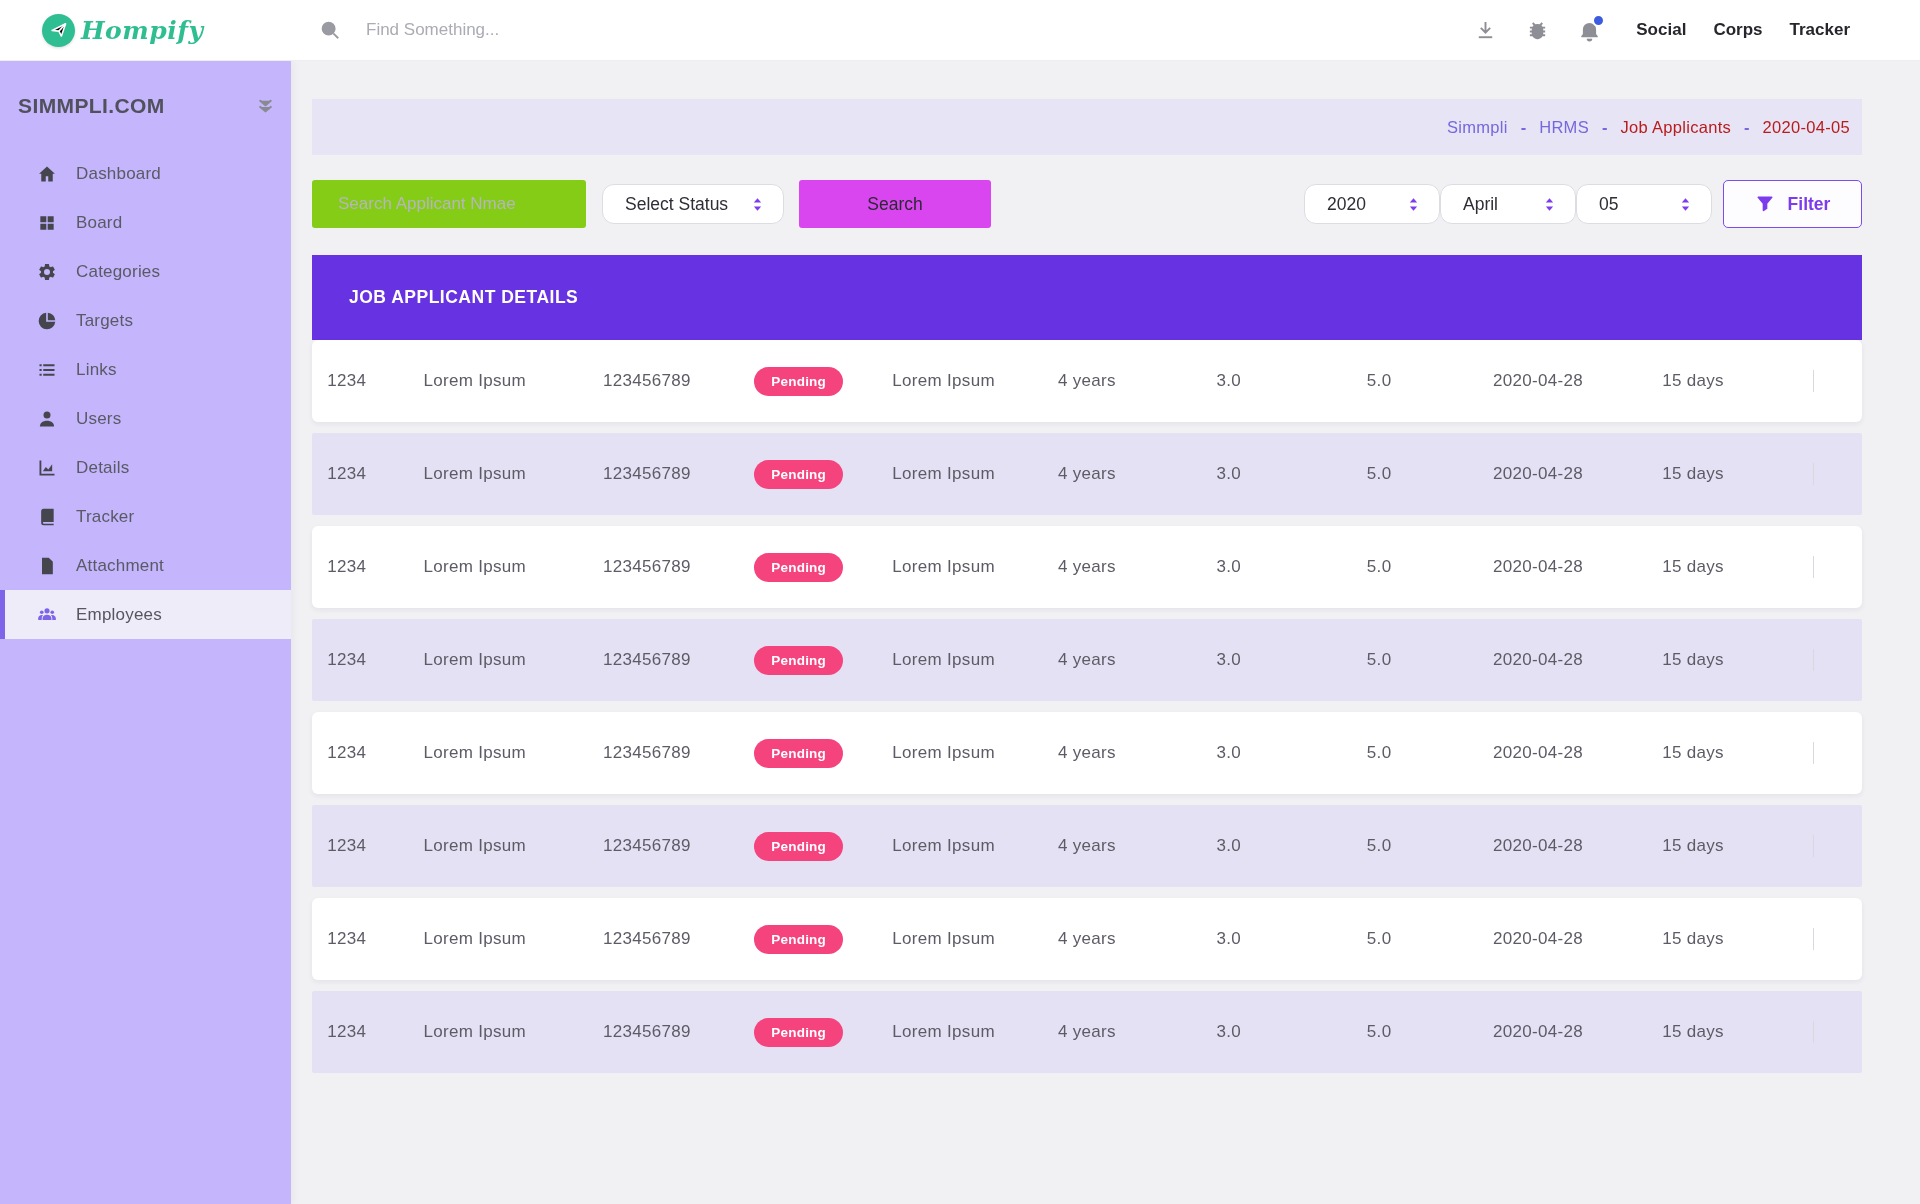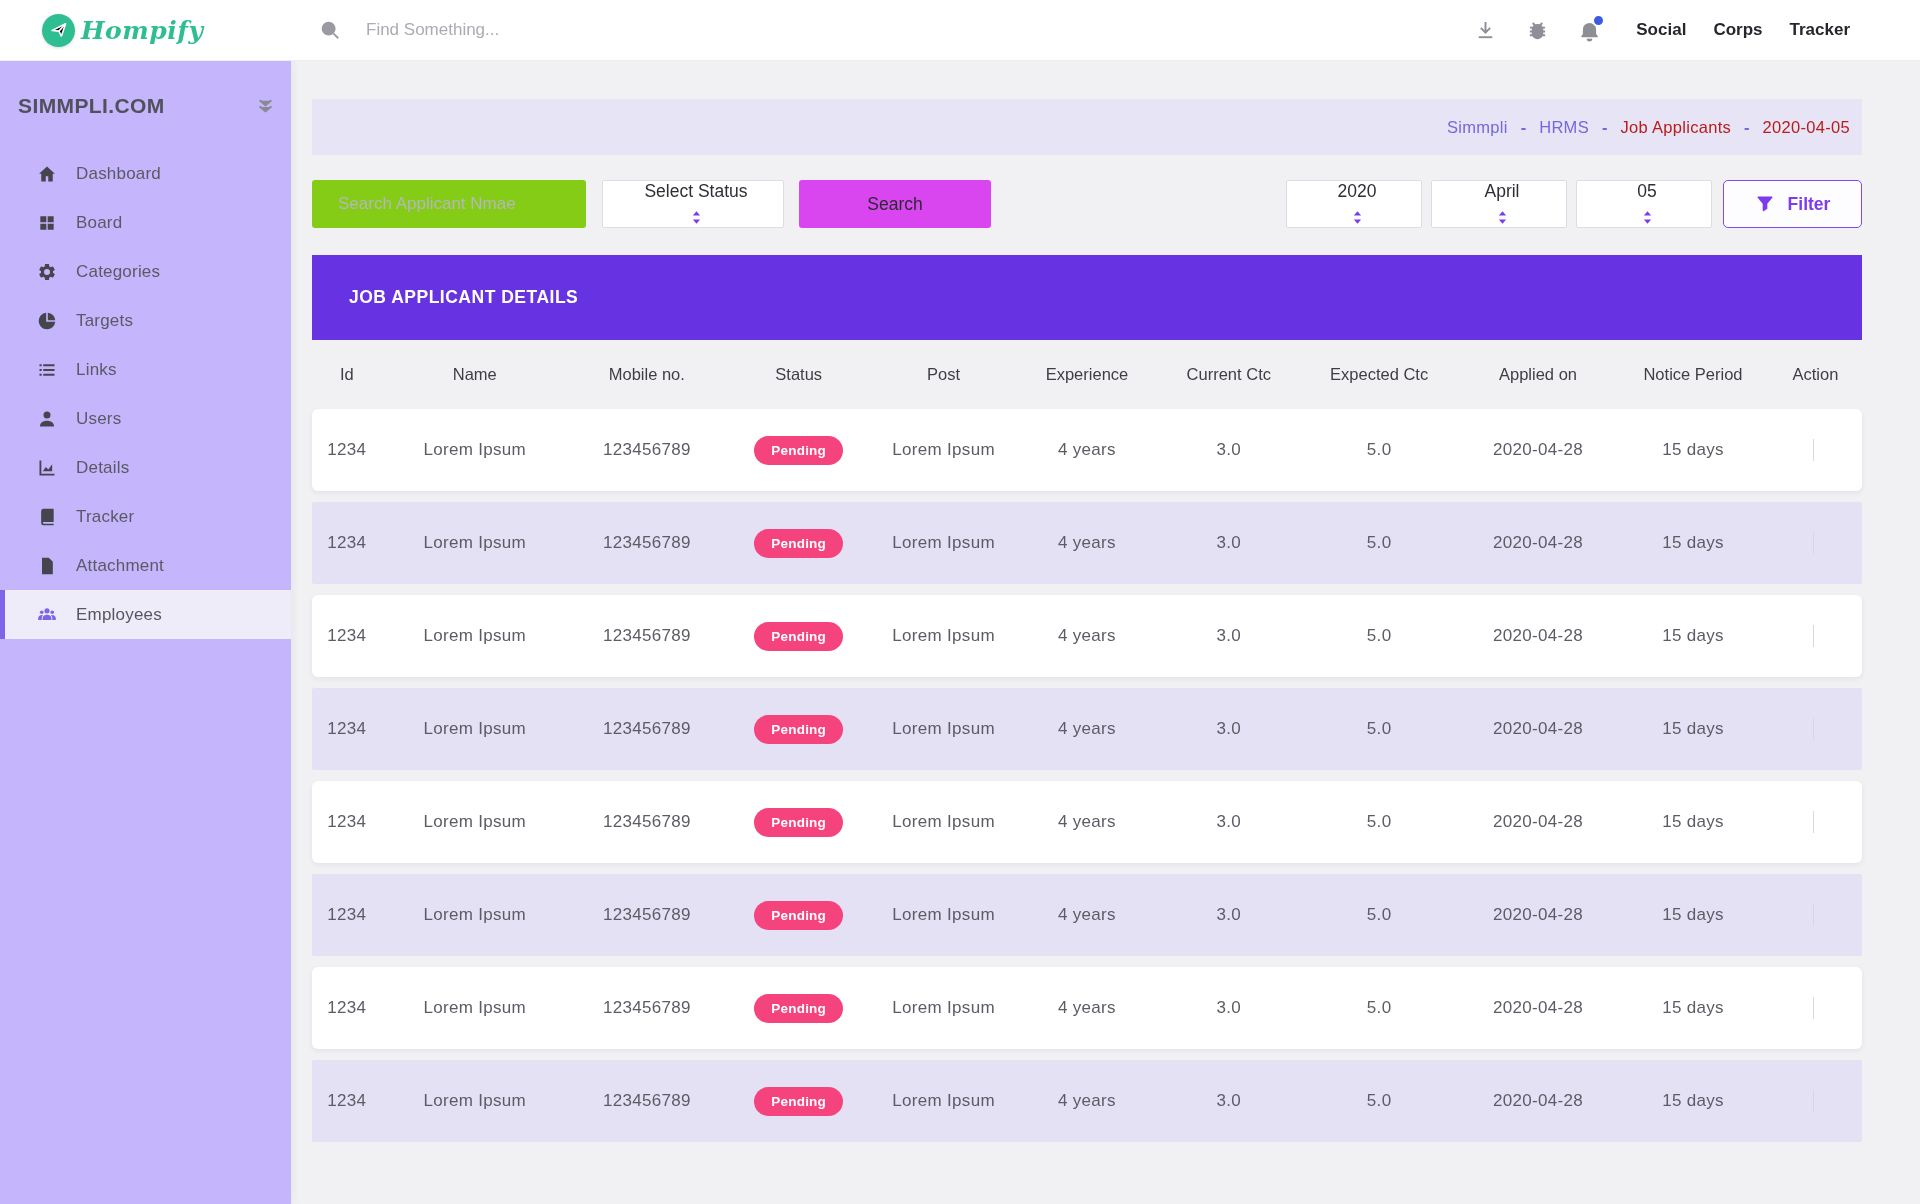--- a/index.html
+++ b/index.html
@@ -49,28 +49,28 @@
   .main { margin-left:291px; padding:38px 58px 0 21px; }
 
   .breadcrumb-bar { height:56px; background:var(--bc-lav); display:flex; align-items:center; justify-content:flex-end; padding-right:12px; font-size:16.5px; }
   .bc-item { color:#b91c1c; letter-spacing:.3px; }
   .bc-item.link { color:var(--bc-link); font-weight:500; cursor:pointer; }
   .bc-sep { color:var(--bc-link); margin:0 13px; font-weight:700; }
 
   .filter-row { margin-top:25px; display:flex; align-items:center; }
   .applicant-search { width:274px; height:48px; background:#84cc16; border:none; outline:none; border-radius:3px; padding:0 26px; font-family:inherit; font-size:17px; color:#55555e; }
   .applicant-search::placeholder { color:#B6B6BE; }
-  .selectbox { height:48px; background:#fff; border:1px solid #DCDCE4; border-radius:2px; display:flex; align-items:center; justify-content:space-between; padding:0 16px 0 22px; font-size:17.5px; color:#2E2E36; cursor:pointer;flex-direction:column; }
+  .selectbox { height:40px; background:#fff; border:1px solid #DCDCE4; border-radius:12px; display:flex; align-items:center; justify-content:space-between; padding:0 16px 0 22px; font-size:17.5px; color:#2E2E36; cursor:pointer; }
   .stepper { width:19px; height:19px; color:var(--accent); }
   .status-select { width:182px; margin-left:16px; }
   .search-btn { width:192px; height:48px; margin-left:15px; background:#d946ef; border:none; border-radius:3px; font-family:inherit; font-size:17.5px; color:#2A2A32; cursor:pointer; }
   .fspacer { flex:1; }
   .date-select { width:136px; }
   .ds-year { margin-left:0; }
-  .ds-month, .ds-day { margin-left:9px; }
+  .ds-month, .ds-day { margin-left:0; }
   .filter-btn { width:139px; height:48px; margin-left:11px; background:#FDFDFF; border:1.6px solid #7C4BEF; border-radius:5px; color:var(--accent); font-family:inherit; font-size:17.5px; font-weight:700; display:flex; align-items:center; justify-content:center; gap:13px; cursor:pointer; }
   .funnel-ic { width:20px; height:20px; }
 
   .banner { margin-top:27px; height:85px; background:var(--banner); display:flex; align-items:center; padding-left:37px; }
   .banner-title { color:#fff; font-size:17.5px; font-weight:700; letter-spacing:.5px; }
 
   .thead { height:69px; display:grid; grid-template-columns:var(--cols); align-items:center; }
   .th { text-align:center; font-size:16.5px; color:#3E3E47; }
 
   .trow { height:82px; margin-bottom:11px; display:grid; grid-template-columns:var(--cols); align-items:center; background:#fff; border-radius:6px; box-shadow:0 2px 5px rgba(44,44,84,.07); }
@@ -296,33 +296,20 @@
           </svg>
         </span>
       <span>Filter</span>
     </button>
   </div>
 
   <div class="banner">
     <span class="banner-title">JOB APPLICANT DETAILS</span>
   </div>
 
-  <div class="thead" id="thead">
-      <div class="th">Id</div>
-      <div class="th">Name</div>
-      <div class="th">Mobile no.</div>
-      <div class="th">Status</div>
-      <div class="th">Post</div>
-      <div class="th">Experience</div>
-      <div class="th">Current Ctc</div>
-      <div class="th">Expected Ctc</div>
-      <div class="th">Applied on</div>
-      <div class="th">Notice Period</div>
-      <div class="th">Action</div>
-    </div>
 
   <div id="tbody">
       <div class="trow">
     <div class="cell">1234</div>
     <div class="cell">Lorem Ipsum</div>
     <div class="cell">123456789</div>
     <div class="cell">
       <span class="pill">Pending</span>
     </div>
     <div class="cell">Lorem Ipsum</div>

